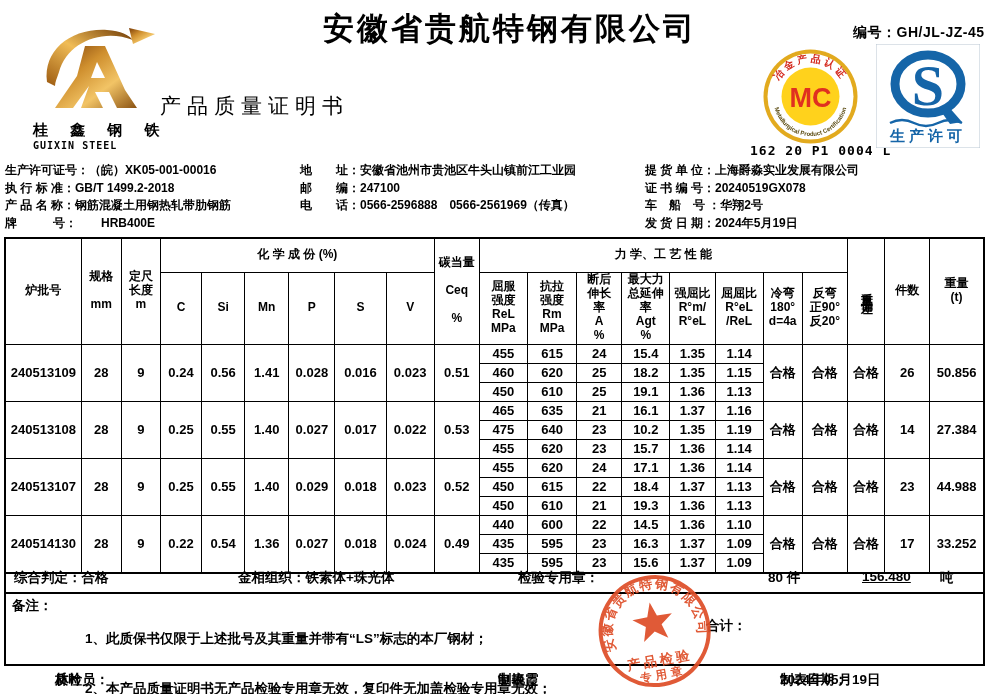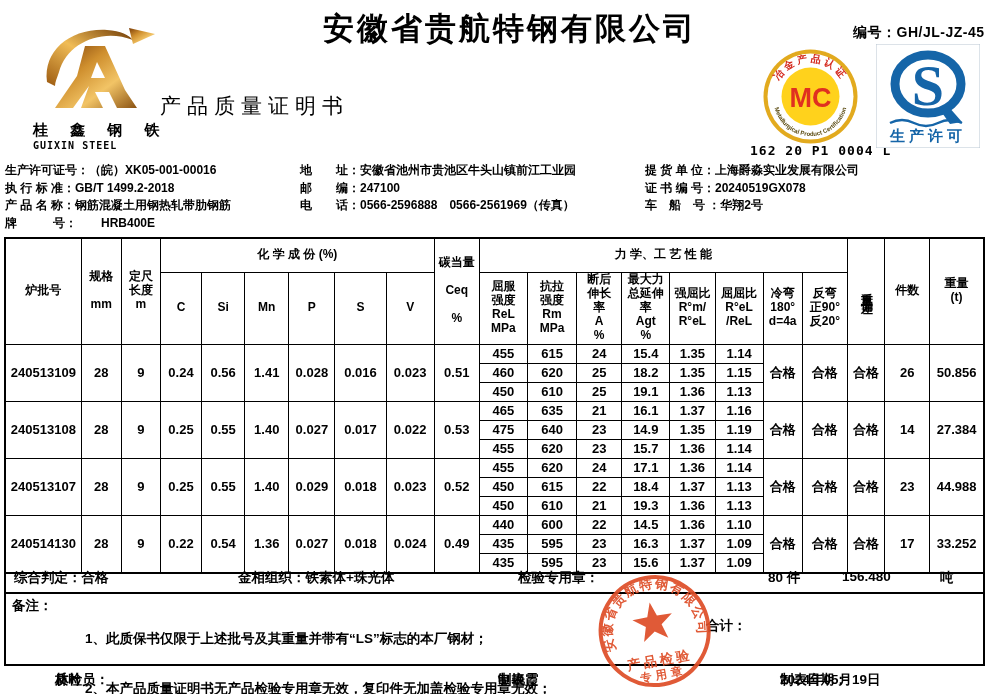--- a/index.html
+++ b/index.html
@@ -37,21 +37,21 @@
   table.qt td{font-size:13px;height:18px;}
   tr.h1{height:34px;} tr.h2{height:72px;}
   .pre{white-space:pre-line;margin-left:32px;}
   .vert{display:inline-block;writing-mode:vertical-lr;text-orientation:upright;letter-spacing:3px;font-size:12px;}
 
   
   .summary{position:absolute;left:4px;top:561px;width:981px;height:33px;box-sizing:border-box;
         border:2px solid #000;border-top:none;font-size:13.5px;font-weight:bold;}
   .summary span{position:absolute;top:8px;white-space:nowrap;}
   .sm-judge{left:8px;} .sm-struct{left:232px;} .sm-seal{left:512px;}
-  .sm-total-label{left:700px;margin-top:48px;} .sm-total-pieces{left:762px;} .sm-total-weight{left:836px;} .sm-total-unit{left:934px;}
+  .sm-total-label{left:700px;margin-top:48px;} .sm-total-pieces{left:762px;} .sm-total-weight{left:856px;text-decoration:underline;} .sm-total-unit{left:934px;}
 
   .notes{position:absolute;left:4px;top:594px;width:981px;height:72px;box-sizing:border-box;
         border:2px solid #000;border-top:none;display:flex;padding:4px 12px 0 6px;
         font-size:13.5px;font-weight:bold;line-height:16.5px;}
   .notes-label{flex:0 0 44px;}
   .notes-lines{white-space:pre;margin-left:29px;}
 
   .footer{position:absolute;left:0;top:671px;width:996px;font-size:13.5px;font-weight:bold;}
   .footer span{position:absolute;white-space:nowrap;}
   .ft-inspector{left:55px;} .ft-tabulator{left:498px;} .ft-date{left:780px;}
@@ -122,20 +122,21 @@
   </div>
   <div class="info info-mid">
     <div><span>地　　址：</span><span>安徽省池州市贵池区牛头山镇前江工业园</span></div>
     <div><span>邮　　编：</span><span>247100</span></div>
     <div><span>电　　话：</span><span>0566-2596888　0566-2561969（传真）</span></div>
   </div>
   <div class="info info-right">
     <div><span>提 货 单 位：</span><span>上海爵淼实业发展有限公司</span></div>
     <div><span>证 书 编 号：</span><span>20240519GX078</span></div>
     <div><span>车　船　号 ：</span><span>华翔2号</span></div>
+    <div><span>发 货 日 期：</span><span>2024年5月19日</span></div>
   </div>
 
   <table class="qt">
     <colgroup>
       <col style="width:76px">
         <col style="width:40px">
         <col style="width:39px">
       <col style="width:41px">
         <col style="width:43px">
         <col style="width:44px">
@@ -277,21 +278,21 @@
         <td rowspan="3">合格</td>
         <td rowspan="3">合格</td>
         <td rowspan="3">合格</td>
         <td rowspan="3">14</td>
         <td rowspan="3">27.384</td>
       </tr>
       <tr>
         <td>475</td>
         <td>640</td>
         <td>23</td>
-        <td>14.9</td>
+        <td>10.2</td>
         <td>1.35</td>
         <td>1.19</td>
       </tr>
       <tr>
         <td>455</td>
         <td>620</td>
         <td>23</td>
         <td>15.7</td>
         <td>1.36</td>
         <td>1.14</td>

